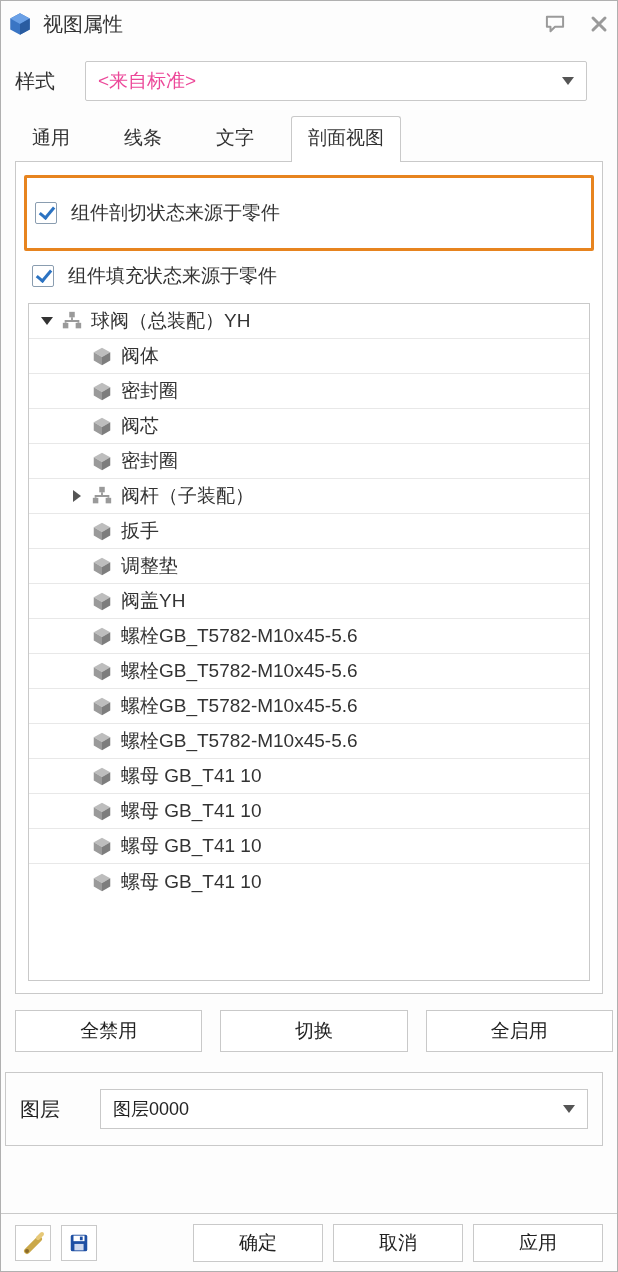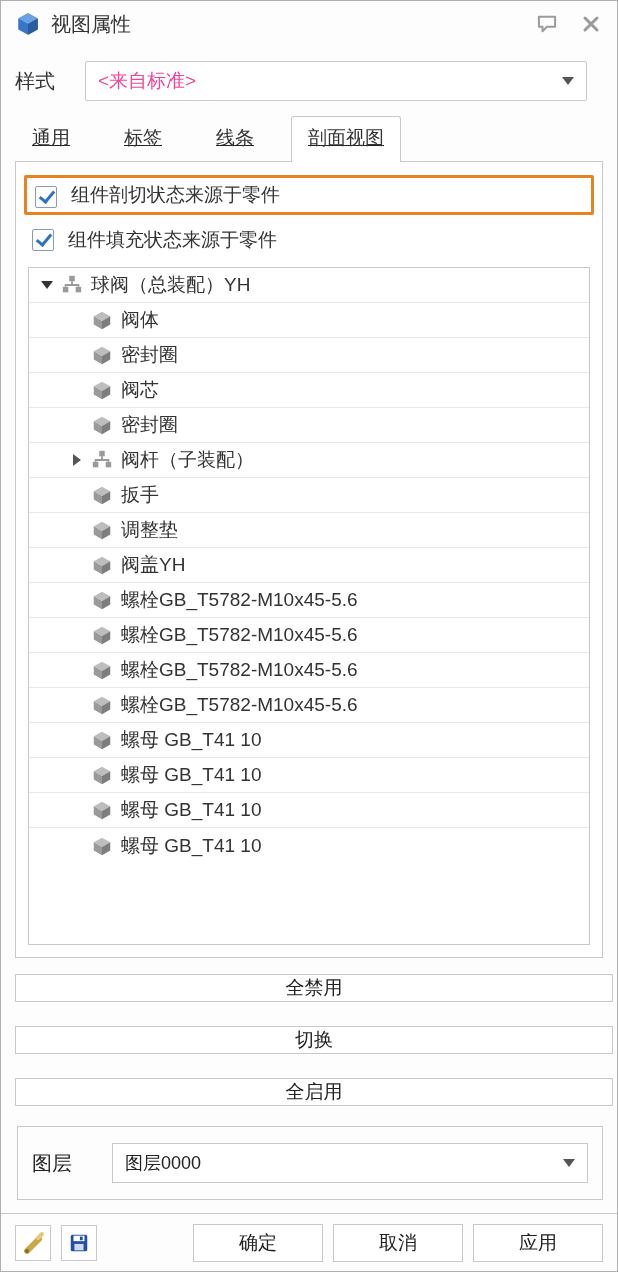--- a/index.html
+++ b/index.html
@@ -1,66 +1,66 @@
 <!DOCTYPE html>
 <html><head>
 <meta charset="utf-8">
 <style>
   * { box-sizing: border-box; font-family: "Microsoft YaHei", "SimSun", sans-serif; }
   body { margin: 0; background: #fdfdfd; width: 618px; height: 1272px; overflow: hidden; font-size: 18px; color: #222; }
 
   .window { width: 618px; height: 1272px; background: #fdfdfd; border: 1px solid #b0b0b0; position: relative; }
 
   
-  .titlebar { display: flex; align-items: center; height: 46px; padding: 0 14px; }
+  .titlebar { display: flex; align-items: center; height: 46px; padding: 0 6px; }
   .titlebar .app-icon { width: 26px; height: 26px; margin-right: 10px; }
   .titlebar .title { font-size: 20px; color: #333; flex: 1; }
   .titlebar .tb-icons { display: flex; gap: 20px; color: #888; }
   .titlebar .tb-icon { width: 24px; height: 20px; display: flex; align-items: center; justify-content: center; cursor: pointer; }
 
   
   .style-row { display: flex; align-items: center; padding: 14px 30px 18px 14px; gap: 24px; }
   .style-row .label { font-size: 20px; color: #333; min-width: 46px; }
   .style-select { flex: 1; height: 40px; border: 1px solid #c9c9c9; border-radius: 2px; display: flex; align-items: center; padding: 0 12px; background: #fff; justify-content: space-between; }
   .style-select .select-text { font-size: 19px; color: #ec4899; }
   .caret-down { width: 0; height: 0; border-left: 6px solid transparent; border-right: 6px solid transparent; border-top: 8px solid #555; }
 
   
-  .tabs { display: flex; align-items: flex-end; padding: 0 14px; height: 42px; text-decoration: underline; }
+  .tabs { display: flex; align-items: flex-end; padding: 0 14px; height: 42px; }
   .tab { padding: 8px 16px 10px 16px; font-size: 19px; color: #333; margin-right: 20px; cursor: pointer; border: 1px solid transparent; border-bottom: none; position: relative; }
   .tab.active { border-color: #c9c9c9; background: #fff; border-top-left-radius: 3px; border-top-right-radius: 3px; margin-top: 18px; }
   .tab.active::after { content:""; position:absolute; left:0; right:0; bottom:-1px; height:2px; background:#fff; }
 
   
   .panel { margin: 0 14px; border: 1px solid #c9c9c9; padding: 16px 0 12px 0; background: #fff; }
 
   
   .check-row { display:flex; align-items:center; padding: 6px 16px; }
-  .check-row.hl { border: 3px solid #e7841f; border-radius: 2px; margin: -3px 8px 6px 8px; padding: 4px 8px; align-items: flex-end; }
+  .check-row.hl { border: 3px solid #e7841f; border-radius: 2px; margin: -3px 8px 6px 8px; padding: 22px 8px; }
   .checkbox { width: 22px; height: 22px; border: 1px solid #8a9db0; border-radius: 2px; margin-right: 14px; display:flex; align-items:center; justify-content:center; background:#fff; }
   .checkbox.checked::before { content:""; display:block; width:6px; height:12px; border-right:3px solid #2c73c2; border-bottom:3px solid #2c73c2; transform: rotate(40deg) translate(-1px,-2px); }
   .check-label { font-size: 19px; color: #333; }
 
   
   .tree-wrap { margin: 8px 12px 0 12px; border: 1px solid #c9c9c9; height: 678px; overflow:auto; background:#fff; }
   .tree-row { display:flex; align-items:center; height: 35px; border-bottom: 1px solid #e8e8e8; font-size: 19px; color:#333; }
   .tree-row:last-child { border-bottom: none; }
   .expander { width: 20px; height: 20px; display:flex; align-items:center; justify-content:center; color:#333; }
   .exp-open::before { content:""; width:0; height:0; border-left:6px solid transparent; border-right:6px solid transparent; border-top:8px solid #333; }
   .exp-closed::before { content:""; width:0; height:0; border-top:6px solid transparent; border-bottom:6px solid transparent; border-left:8px solid #555; }
   .tree-icon { width: 22px; height: 22px; margin: 0 8px 0 4px; display:flex; align-items:center; justify-content:center; }
   .tree-icon svg { width: 22px; height: 22px; }
   .tree-label { }
 
   
-  .btnrow { display:flex; gap: 24px; margin: 16px 4px 0 14px; flex-direction: column; }
+  .btnrow { display:flex; gap: 18px; margin: 16px 4px 0 14px; }
   .btn { flex:1; height: 42px; border: 1px solid #c9c9c9; background: #fff; display:flex; align-items:center; justify-content:center; font-size: 19px; cursor:pointer; }
 
   
-  .layer-panel { margin: 20px 14px 0 16px; border: 1px solid #c9c9c9; padding: 16px 14px; display:flex; align-items:center; gap: 40px; }
+  .layer-panel { margin: 20px 14px 0 4px; border: 1px solid #c9c9c9; padding: 16px 14px; display:flex; align-items:center; gap: 40px; }
   .layer-panel .label { font-size: 20px; }
   .layer-select { flex:1; height: 40px; border: 1px solid #c9c9c9; display:flex; align-items:center; justify-content:space-between; padding: 0 12px; background:#fff; }
 
   
   .footer { position:absolute; left:0; right:0; bottom:0; height: 58px; border-top: 1px solid #c9c9c9; display:flex; align-items:center; padding: 0 14px; gap: 10px; background:#fdfdfd; }
   .footer-icon { width: 36px; height: 36px; border: 1px solid #c9c9c9; display:flex; align-items:center; justify-content:center; background:#fff; cursor:pointer; }
   .footer-spacer { flex:1; }
   .footer-btn { width: 130px; height: 38px; border: 1px solid #c9c9c9; display:flex; align-items:center; justify-content:center; font-size: 19px; background:#fff; cursor:pointer; }
 
   
@@ -99,22 +99,22 @@
   <div class="style-row">
     <span class="label">样式</span>
     <div class="style-select">
       <span class="select-text">&lt;来自标准&gt;</span>
       <span class="caret-down"></span>
     </div>
   </div>
 
   <div class="tabs" id="tabs">
       <div class="tab">通用</div>
-      <div class="tab">标签</div>
       <div class="tab">线条</div>
+      <div class="tab">文字</div>
       <div class="tab active">剖面视图</div>
     </div>
 
   <div class="panel">
     <div id="checks">
         <div class="check-row hl">
           <span class="checkbox checked"></span>
           <span class="check-label">组件剖切状态来源于零件</span>
         </div>
         <div class="check-row">

